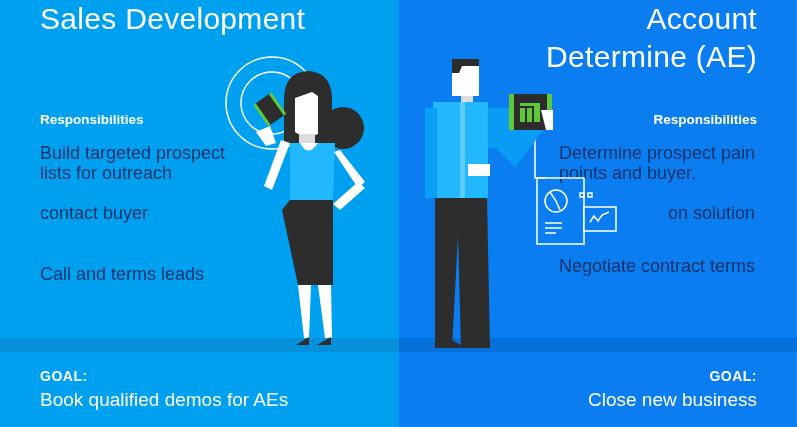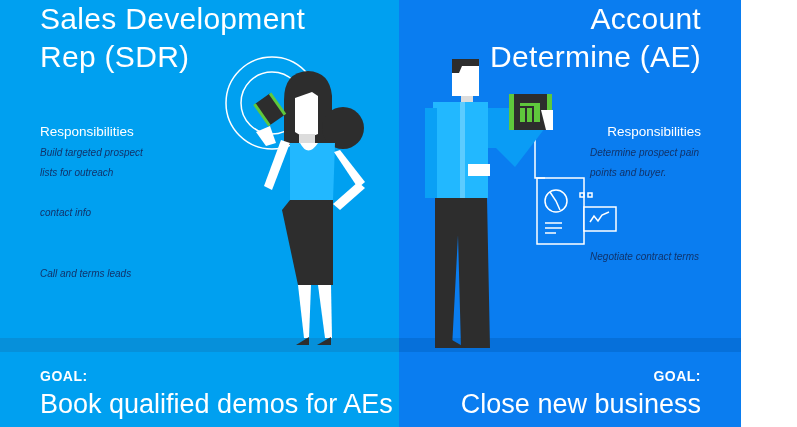--- a/index.html
+++ b/index.html
@@ -1,57 +1,56 @@
 <!DOCTYPE html>
 <html><head>
   <meta charset="utf-8">
   <style>
     * { margin: 0; padding: 0; box-sizing: border-box; }
     html, body { width: 797px; height: 427px; overflow: hidden; }
     body { position: relative; font-family: "Liberation Sans", "DejaVu Sans", sans-serif; }
     .panel { position: absolute; top: 0; height: 427px; overflow: hidden; padding-left: 12px; }
     .panel-left { left: 0; width: 399px; background: #00a0f0; }
-    .panel-right { left: 399px; width: 342px; background: #0a7df0; }
+    .panel-right { left: 399px; width: 398px; background: #0a7df0; }
     .strip { position: absolute; left: 0; right: 0; top: 338px; height: 14px; }
     .panel-left .strip { background: #0690da; }
     .panel-right .strip { background: #0670da; }
     .title { position: absolute; color: #ffffff; font-size: 30px; line-height: 38px; font-weight: 400; letter-spacing: 0.3px; }
     .panel-left .title { left: 40px; top: 0px; }
     .panel-right .title { right: 40px; top: 0px; text-align: right; }
-    .resp-head { position: absolute; top: 124px; color: #ffffff; font-weight: 400; font-size: 13.5px; }
+    .resp-head { position: absolute; top: 112px; color: #ffffff; font-weight: 700; font-size: 13.5px; }
     .panel-left .resp-head { left: 40px; }
     .panel-right .resp-head { right: 40px; }
-    .resp { position: absolute; color: #10336b; font-style: italic; font-size: 10px; line-height: 20px; }
+    .resp { position: absolute; color: #10336b; font-size: 18px; line-height: 20px; }
     .panel-left .resp { left: 40px; }
     .panel-right .resp { right: 42px; text-align: left; }
     .goal-label { position: absolute; top: 368px; color: #ffffff; font-weight: 700; font-size: 14px; letter-spacing: 0.5px; }
-    .goal-text { position: absolute; top: 389px; color: #ffffff; font-size: 27px; }
+    .goal-text { position: absolute; top: 389px; color: #ffffff; font-size: 19px; }
     .panel-left .goal-label, .panel-left .goal-text { left: 40px; }
     .panel-right .goal-label, .panel-right .goal-text { right: 40px; text-align: right; }
     svg.fig { position: absolute; overflow: visible; }
   </style>
 </head>
 <body>
 
 <section class="panel panel-left">
   <div class="strip"></div>
 
   <h1 class="title">
     <div>Sales Development</div>
-    <div>Rep (SDR)</div>
   </h1>
 
   <div class="resp-head">Responsibilities</div>
 
   <div class="resp" style="top:143px">
     <div>Build targeted prospect</div>
     <div>lists for outreach</div>
   </div>
   <div class="resp" style="top:203px">
-    <div>contact info</div>
+    <div>contact buyer</div>
   </div>
   <div class="resp" style="top:264px">
     <div>Call and terms leads</div>
   </div>
 
   <svg class="fig" style="left:215px;top:60px" width="160" height="290" viewBox="215 60 160 290">
 
     <circle cx="272" cy="103" r="46" fill="none" stroke="#ffffff" stroke-width="1.5"></circle>
     <circle cx="272" cy="103" r="31" fill="none" stroke="#ffffff" stroke-width="1.5"></circle>
 
@@ -98,22 +97,23 @@
     <div>Determine (AE)</div>
   </h1>
 
   <div class="resp-head">Responsibilities</div>
 
   <div class="resp" style="top:143px">
     <div>Determine prospect pain</div>
     <div>points and buyer.</div>
   </div>
   <div class="resp" style="top:203px">
+    <div>on solution</div>
   </div>
-  <div class="resp" style="top:247px">
+  <div class="resp" style="top:256px">
     <div>Negotiate contract terms</div>
   </div>
 
   <svg class="fig" style="left:0;top:0" width="398" height="360" viewBox="399 0 398 360">
 
     <polyline points="535,126 535,178 545,178" fill="none" stroke="#ffffff" stroke-width="1.5"></polyline>
 
     <rect x="452" y="60" width="27" height="36" fill="#ffffff"></rect>
     <path d="M452 59 L479 59 L479 66 L462 66 L459 73 L452 73 Z" fill="#2d2d2d"></path>
 

